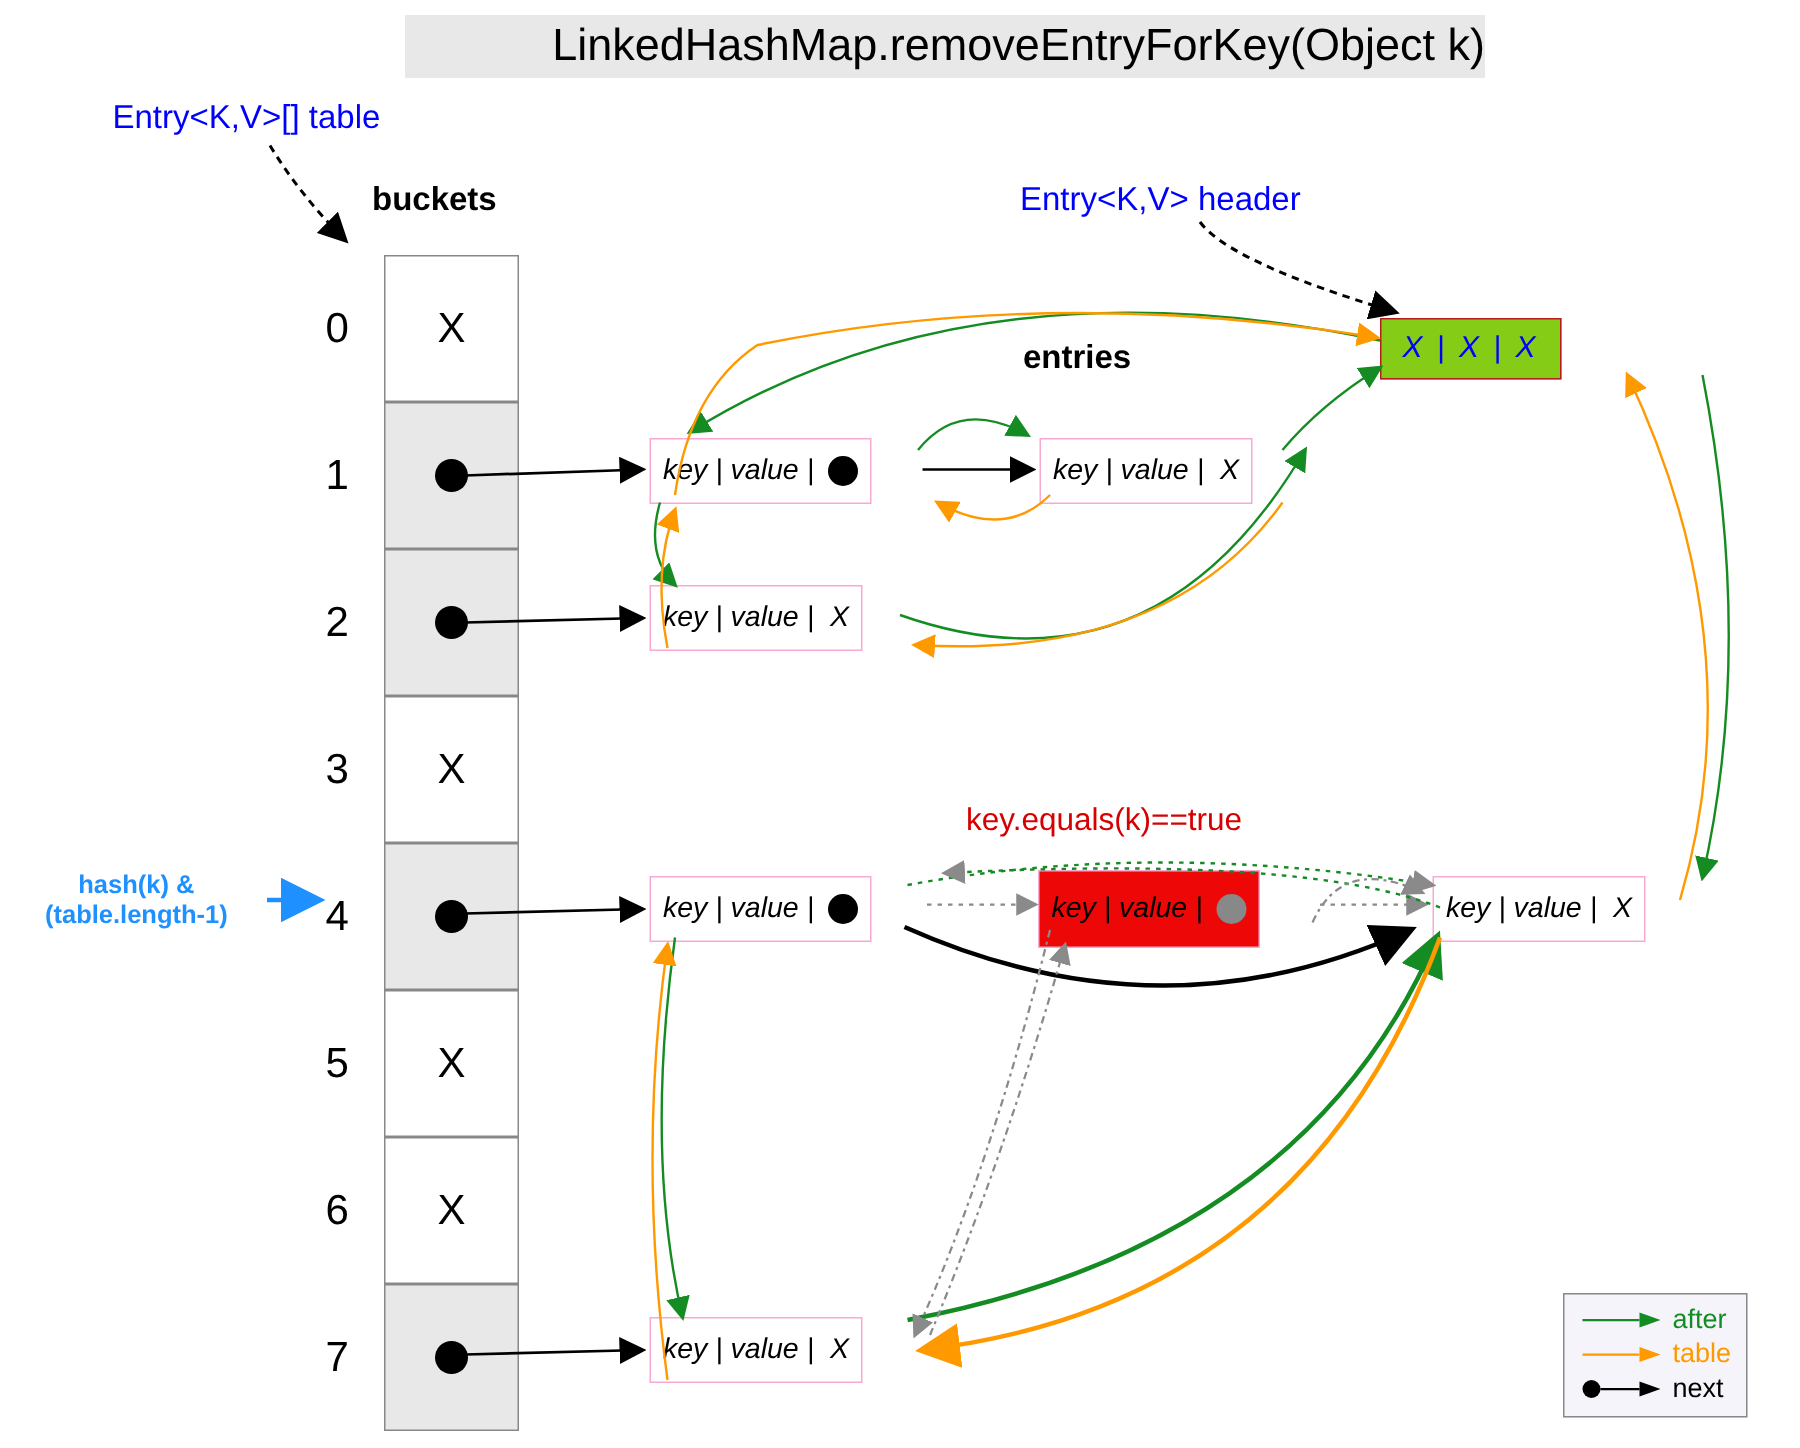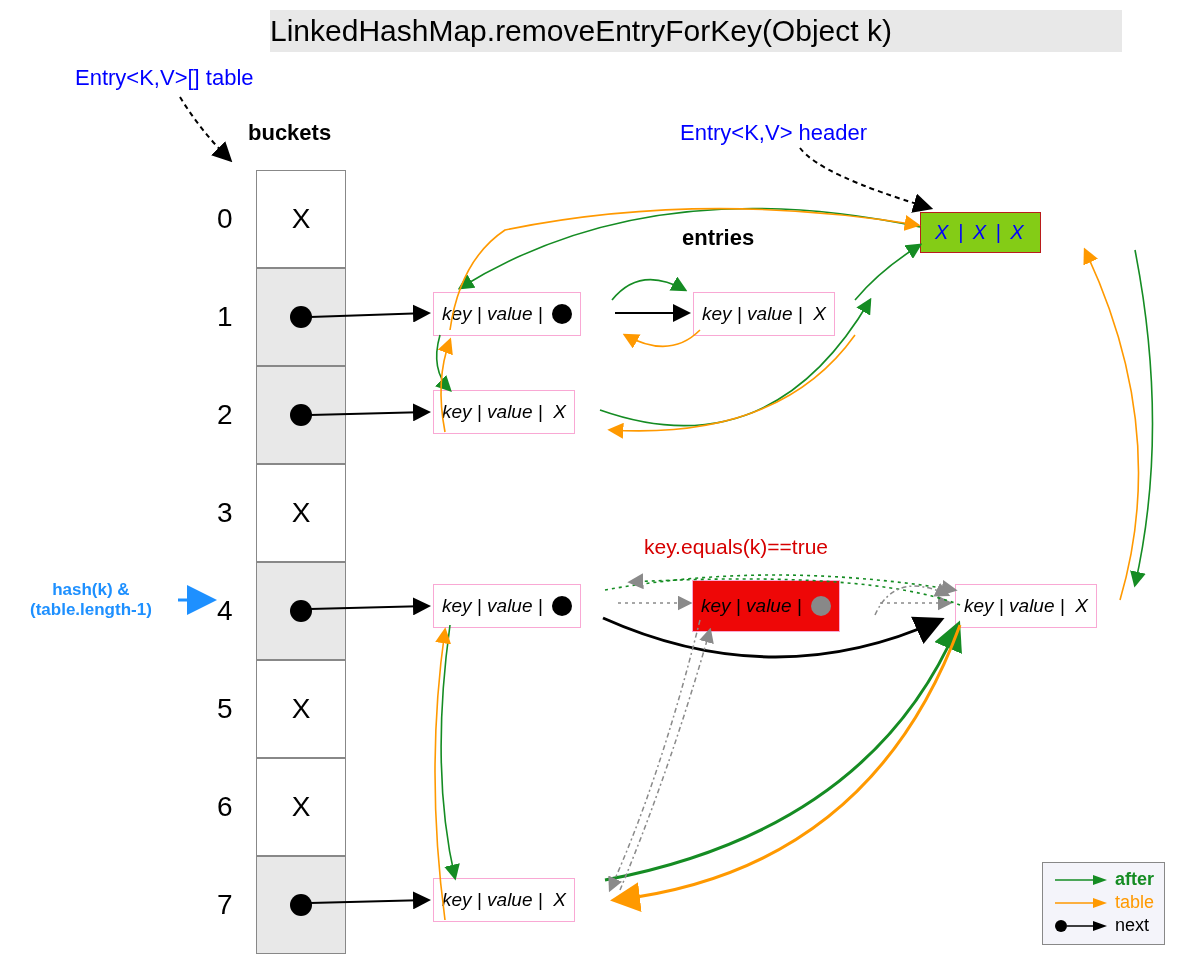--- a/index.html
+++ b/index.html
@@ -10,24 +10,24 @@
     font-family: Verdana, Geneva, sans-serif;
     width: 1200px;
     height: 965px;
     position: relative;
     overflow: hidden;
   }
   .title {
     position: absolute;
     top: 10px;
     left: 270px;
-    width: 852px;
+    width: 720px;
     background: #e8e8e8;
     font-size: 30px;
-    text-align: left;
+    text-align: right;
     padding: 4px 0;
   }
   .label-table {
     position: absolute;
     top: 65px;
     left: 75px;
     color: #0000ff;
     font-size: 22px;
   }
   .label-buckets {
@@ -131,21 +131,21 @@
   .legend {
     position: absolute;
     right: 35px;
     bottom: 20px;
     border: 1px solid #888;
     background: #f4f4fa;
     padding: 4px 10px 6px 10px;
     font-size: 18px;
   }
   .legend-row { display: flex; align-items: center; gap: 6px; margin: 2px 0;}
-  .legend .after { color: #158c23; font-weight: bold; }
+  .legend .after { color: #158c23; }
   .legend .before { color: #ff9900; }
   .legend .next { color: #000; }
   .legend-arrow { width: 56px; height: 14px; position: relative; }
 
   svg.overlay {
     position: absolute;
     top: 0; left: 0;
     width: 1200px; height: 965px;
     pointer-events: none;
   }

